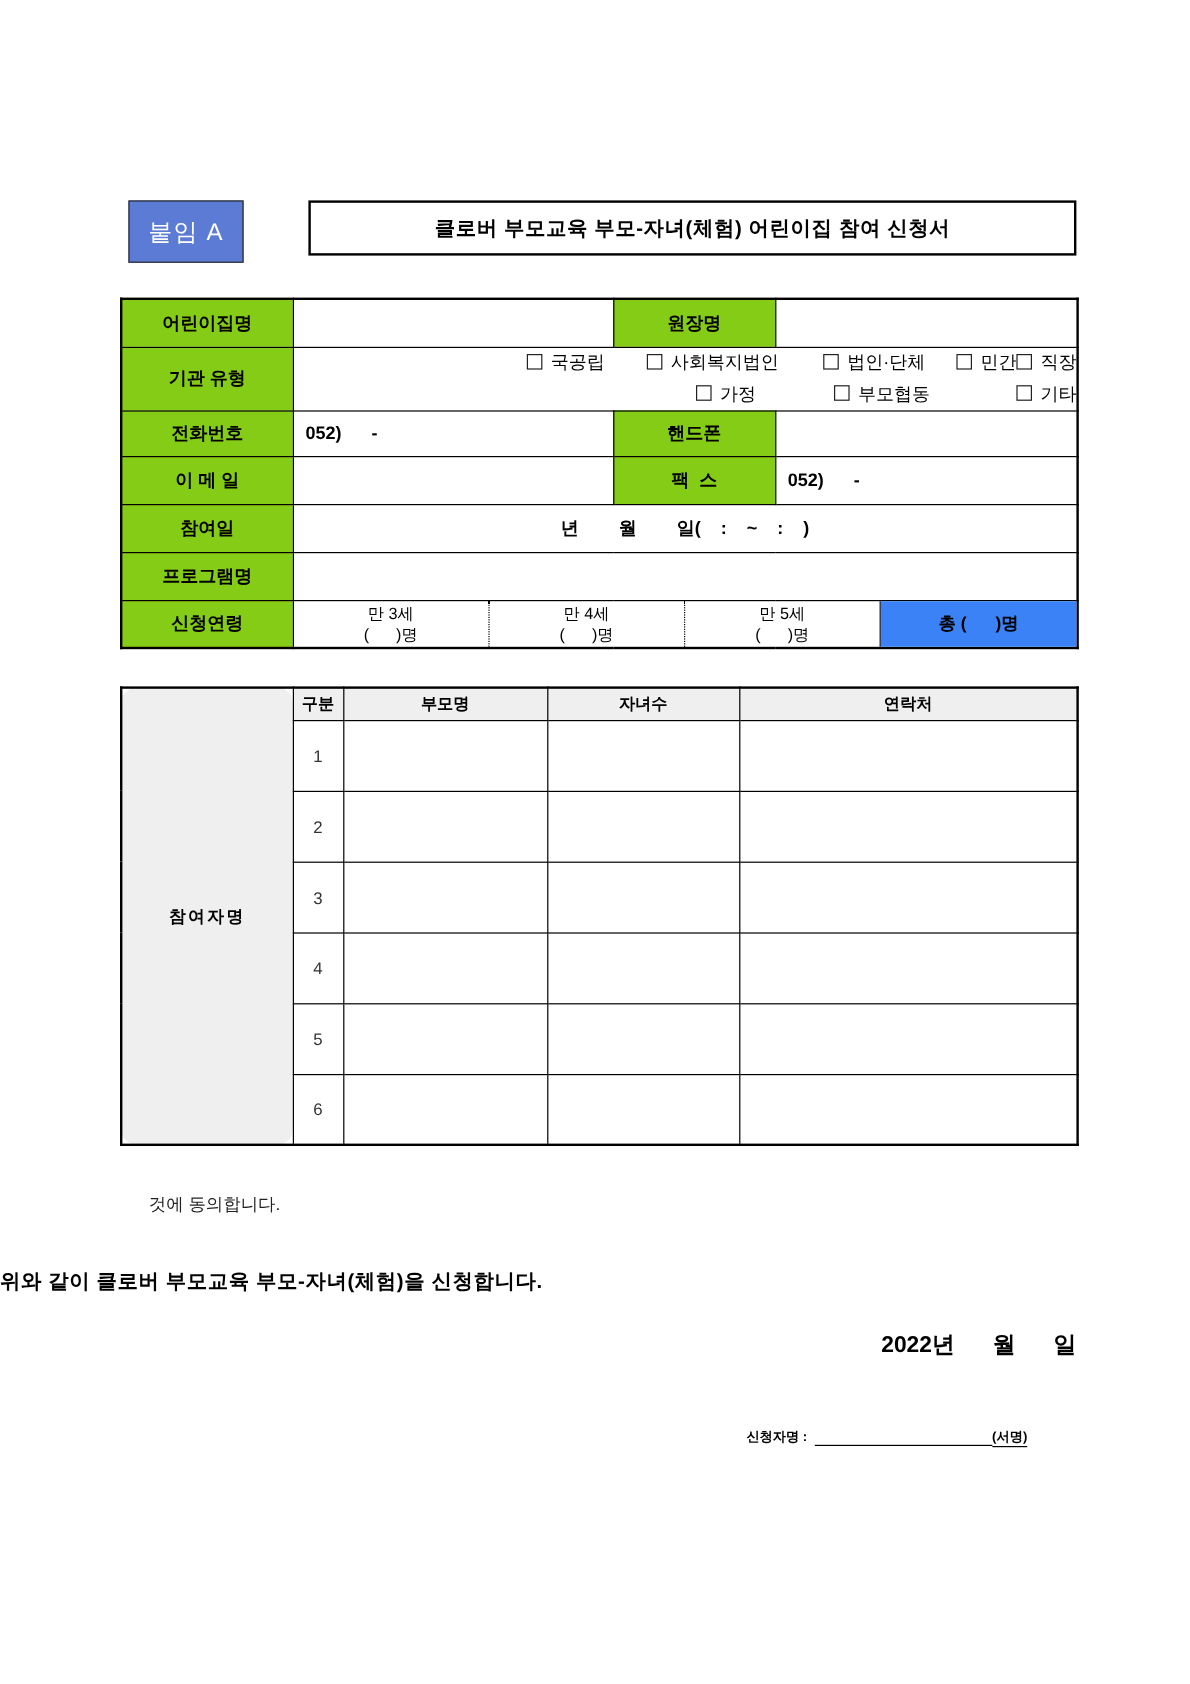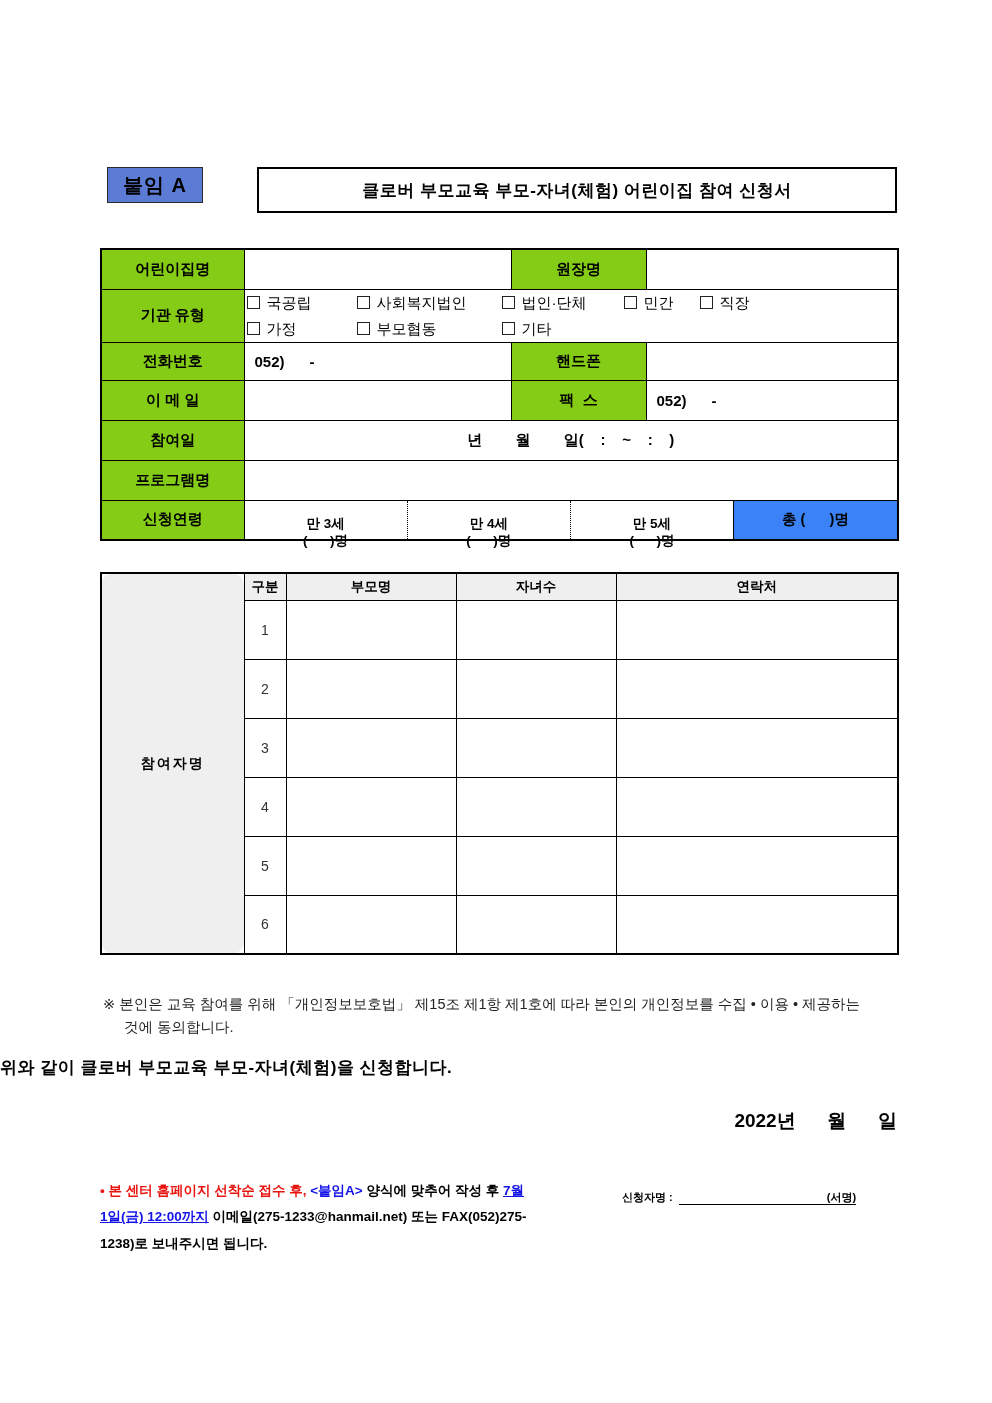--- a/index.html
+++ b/index.html
@@ -6,22 +6,22 @@
   html,body { background:#888; }
   .page {
     position:relative; width:992px; height:1403px; background:#ffffff;
     margin:0 auto; font-family:"Liberation Sans","DejaVu Sans",sans-serif; color:#000;
     overflow:hidden;
   }
   .pre { white-space:pre; }
 
   
   .attach-box {
-    position:absolute; left:107px; top:167px; width:96px; height:36px;
-    background:#5b7bd5; border:1px solid #2b2b2b; color:#000000; font-weight:bold;
+    position:absolute; left:107px; top:167px; width:96px; height:52px;
+    background:#5b7bd5; border:1px solid #2b2b2b; color:#ffffff; font-weight:normal;
     font-size:20px; display:flex; align-items:center; justify-content:center;
     letter-spacing:1px;
   }
   .title-box {
     position:absolute; left:257px; top:167px; width:640px; height:46px;
     border:2px solid #000; display:flex; align-items:center; justify-content:center;
     font-size:17px; font-weight:bold; letter-spacing:0.5px;
   }
 
   
@@ -37,28 +37,28 @@
   td.val { font-weight:bold; }
   td.center { text-align:center; }
   td.p0 { padding:0 !important; }
 
   
   .cb {
     display:inline-block; width:13px; height:13px; border:1.5px solid #222;
     background:#fff; margin-right:7px; vertical-align:-1px;
   }
   .opt { display:inline-block; white-space:nowrap; font-size:15px; }
-  .opt-row { padding:2px 0 2px 2px; line-height:22px; }
+  .opt-row { padding:2px 0 2px 2px; line-height:22px;text-align:right; }
   .w1{width:110px;} .w2{width:145px;} .w3{width:122px;} .w4{width:76px;}
 
   
   .age-wrap { display:flex; align-items:stretch; height:38px; }
   .age-cell {
-    flex:1; text-align:center; font-weight:bold; font-size:13.5px; line-height:17px;
-    padding-top:14px;
+    flex:1; text-align:center; font-weight:normal; font-size:13.5px; line-height:17px;
+    padding-top:2px;
   }
   .age-cell.dot { border-right:1px dotted #000; }
   .age-cell.solid { border-right:1px solid #000; }
   .age-total {
     width:163px; background:#3b82f6; display:flex; align-items:center; justify-content:center;
     font-weight:bold; font-size:14.5px;
   }
 
   
   .t2 th { background:#efefef; font-weight:bold; height:27px; font-size:13.5px; }
@@ -216,29 +216,25 @@
     <tr style="height:59px">
       <td class="rownum">6</td>
       <td></td>
       <td></td>
       <td></td>
     </tr>
   </tbody>
     </table>
 
   <div class="privacy">
-    <div>※  본인은 교육 참여를 위해  「개인정보보호법」  제15조 제1항 제1호에 따라 본인의 개인정보를  수집 • 이용 • 제공하는</div>
     <div class="ind">것에  동의합니다.</div>
   </div>
 
   <div class="statement">위와 같이 클로버 부모교육 부모-자녀(체험)을 신청합니다.</div>
 
   <div class="dateline">2022년      월      일</div>
 
-  <div class="notice">
-    <span class="red">• 본 센터 홈페이지 선착순 접수 후, </span><span class="blue">&lt;붙임A&gt;</span><span> 양식에 맞추어 작성 후 </span><span class="blue-u">7월 1일(금) 12:00까지</span><span> 이메일(275-1233@hanmail.net) 또는 FAX(052)275-1238)로 보내주시면 됩니다.</span>
-  </div>
 
   <div class="applicant">
     <span>신청자명 :</span><span class="sig-line"></span><span class="sig-name">(서명)</span>
   </div>
 
 </div>
 
 </body></html>

